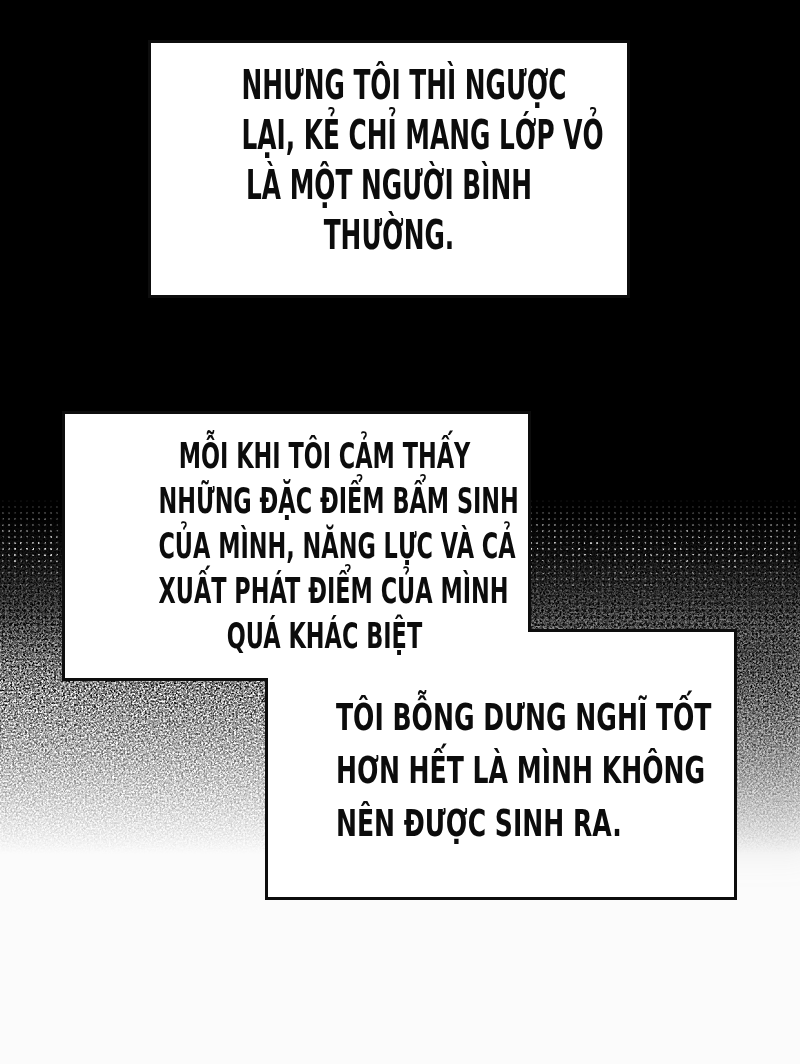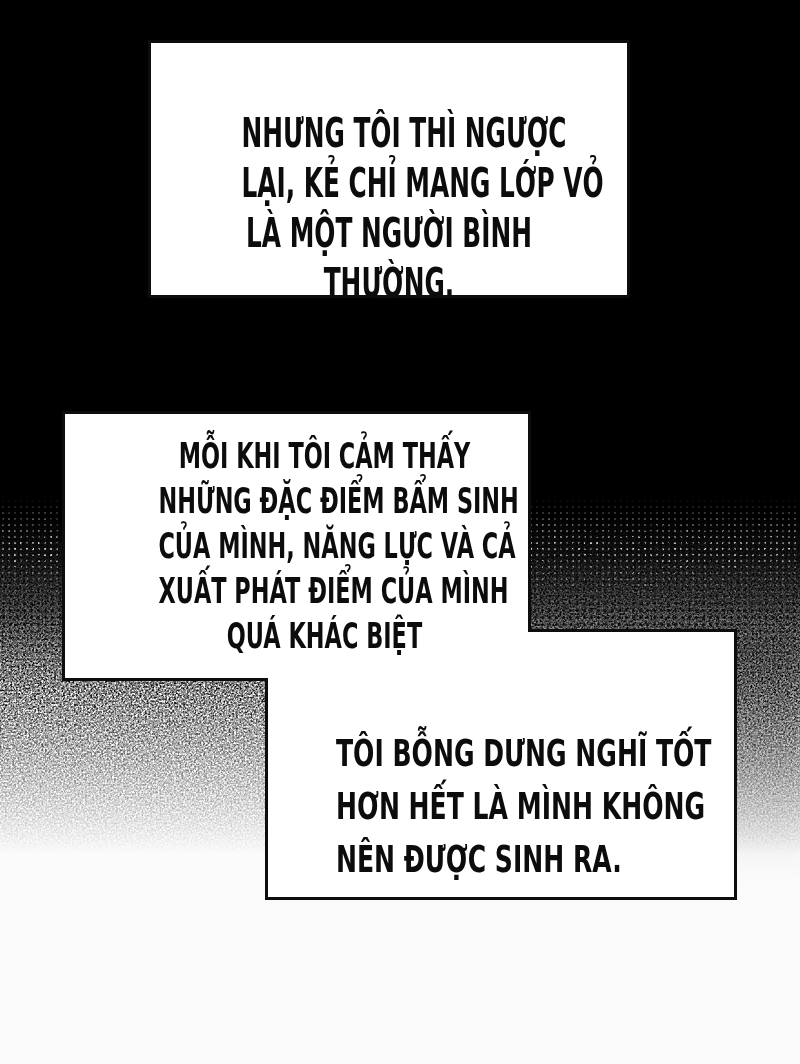--- a/index.html
+++ b/index.html
@@ -39,25 +39,25 @@
   .noise{
     position:absolute;left:0;top:470px;width:800px;height:400px;
     -webkit-mask-image:linear-gradient(to bottom,transparent 0%,#000 16%,#000 55%,transparent 96%);
     mask-image:linear-gradient(to bottom,transparent 0%,#000 16%,#000 55%,transparent 96%);
   }
   
   .panels{position:absolute;left:0;top:0;width:800px;height:1064px;}
   
   .caption{position:absolute;text-align:center;color:#0c0c0c;font-weight:bold;}
   .cap-inner{display:block;}
-  .cap1{left:151px;top:60px;width:476px;font-size:40px;line-height:50px;margin-top:48px;}
+  .cap1{left:151px;top:60px;width:476px;font-size:40px;line-height:50px;}
   .cap1 .cap-inner{transform:scaleX(0.62);}
   .cap2{left:65px;top:434px;width:519px;font-size:35px;line-height:45px;}
   .cap2 .cap-inner{transform:scaleX(0.64);}
-  .cap3{left:268px;top:691px;width:400px;font-size:38px;line-height:53px;margin-top:36px;}
+  .cap3{left:268px;top:691px;width:400px;font-size:38px;line-height:53px;}
   .cap3 .cap-inner{transform:scaleX(0.66);}
   .line{white-space:nowrap;}
 </style>
 </head>
 <body>
 
 <div class="page">
 
   <div class="bg-black"></div>
   <div class="bg-fade"></div>

